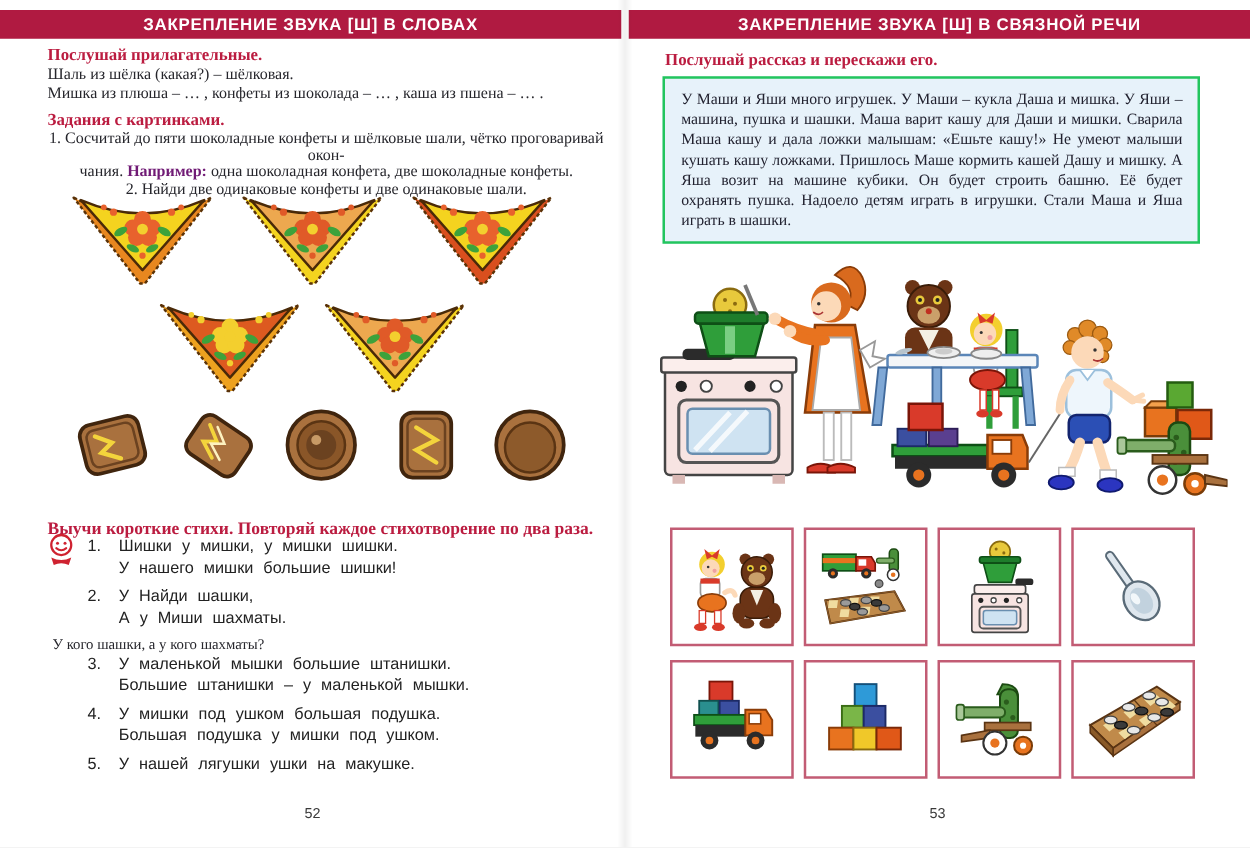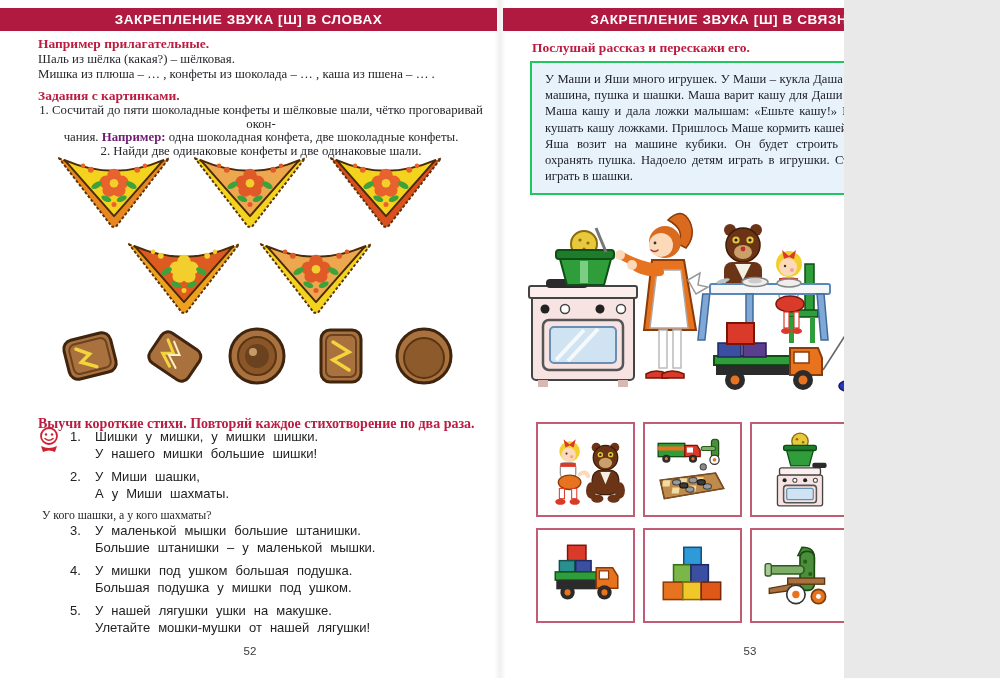--- a/index.html
+++ b/index.html
@@ -1,16 +1,16 @@
 <!DOCTYPE html>
 <html><head>
 <meta charset="utf-8">
 <style>
   html,body{margin:0;padding:0;background:#e9e9e9;}
-  .spread{position:relative;width:844px;height:678px;background:#ffffff;overflow:hidden;
+  .spread{position:relative;width:1000px;height:678px;background:#ffffff;overflow:hidden;
           font-family:"Liberation Serif",serif;color:#26262c;}
   .spread::after{content:"";position:absolute;left:494px;top:0;width:12px;height:100%;
           background:linear-gradient(to right,rgba(0,0,0,0),rgba(0,0,0,0.06),rgba(0,0,0,0));pointer-events:none;}
   .page{position:absolute;top:0;width:500px;height:678px;}
   .page-left{left:0;}
   .page-right{left:500px;}
   .header-bar{position:absolute;top:8px;height:23px;background:#b01a41;color:#ffffff;
           display:flex;align-items:center;justify-content:center;
           font-family:"Liberation Sans",sans-serif;font-weight:bold;font-size:13.5px;letter-spacing:0.6px;}
   .page-left .header-bar{left:0;right:3px;}
@@ -72,21 +72,21 @@
       </symbol>
     </defs>
   </svg>
 
   <div class="page page-left">
     <div class="header-bar">
       <span>ЗАКРЕПЛЕНИЕ ЗВУКА [Ш] В СЛОВАХ</span>
     </div>
 
     <div class="abs" style="top:36px;left:38px;right:18px;">
-      <div class="red-head">Например прилагательные.</div>
+      <div class="red-head">Послушай прилагательные.</div>
       <div class="body-line">Шаль из шёлка (какая?) – шёлковая.</div>
       <div class="body-line">Мишка из плюша – … , конфеты из шоколада – … , каша из пшена – … .</div>
     </div>
 
     <div class="abs tasks" style="top:88px;left:38px;right:16px;">
       <div class="red-head">Задания с картинками.</div>
       <p class="body-line">1. Сосчитай до пяти шоколадные конфеты и шёлковые шали, чётко проговаривай окон-</p>
       <p class="body-line"><span>чания. </span><span class="red-inline">Например:</span><span> одна шоколадная конфета, две шоколадные конфеты.</span></p>
       <p class="body-line">2. Найди две одинаковые конфеты и две одинаковые шали.</p>
     </div>
@@ -154,38 +154,38 @@
             <circle cx="16" cy="8.5" r="1.2" fill="#cf2230"></circle>
           <path d="M9,12.5 Q13,16 17,12.5" fill="none" stroke="#cf2230" stroke-width="1.6" stroke-linecap="round"></path>
           <path d="M5,20 Q13,24 21,20 L19,26 Q13,23 7,26 Z" fill="#cf2230"></path>
         </svg>
         <span class="num">1.</span>
         <span><span class="poem-line">Шишки у мишки, у мишки шишки.</span><br>
         <span class="poem-line">У нашего мишки большие шишки!</span></span>
       </div>
       <div class="poem">
         <span class="num">2.</span>
-        <span><span class="poem-line">У Миши шашки,</span><br>
+        <span><span class="poem-line">У Найди шашки,</span><br>
         <span class="poem-line">А у Миши шахматы.</span></span>
       </div>
       <div class="poem-note">У кого шашки, а у кого шахматы?</div>
       <div class="poem">
         <span class="num">3.</span>
         <span><span class="poem-line">У маленькой мышки большие штанишки.</span><br>
         <span class="poem-line">Большие штанишки – у маленькой мышки.</span></span>
       </div>
       <div class="poem">
         <span class="num">4.</span>
         <span><span class="poem-line">У мишки под ушком большая подушка.</span><br>
         <span class="poem-line">Большая подушка у мишки под ушком.</span></span>
       </div>
       <div class="poem">
         <span class="num">5.</span>
         <span><span class="poem-line">У нашей лягушки ушки на макушке.</span><br>
-        <span class="poem-line">Улетайте мошки-мушки от нашей лягушки!</span></span>
+        </span>
       </div>
     </div>
 
     <div class="pagenum">52</div>
   </div>
 
   <div class="page page-right">
     <div class="header-bar">
       <span>ЗАКРЕПЛЕНИЕ ЗВУКА [Ш] В СВЯЗНОЙ РЕЧИ</span>
     </div>

